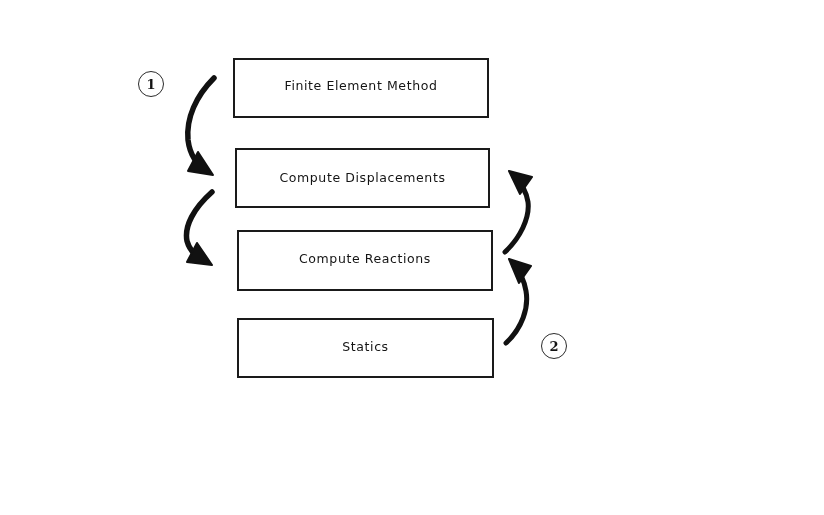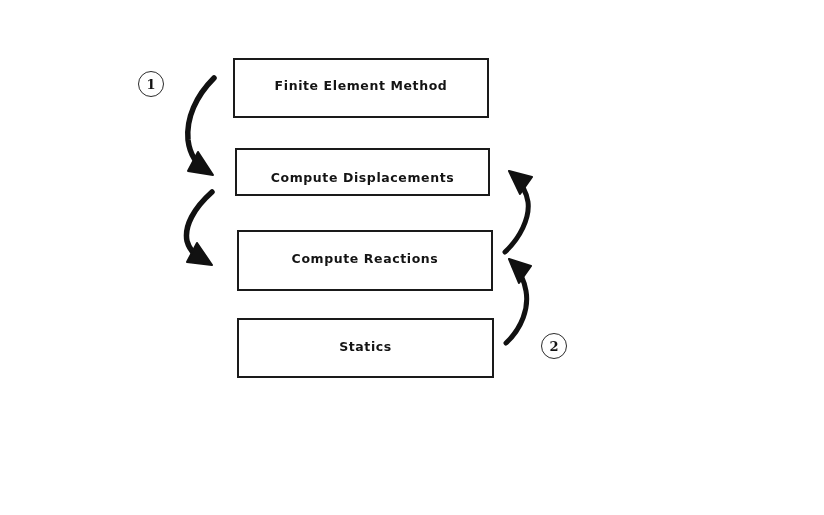--- a/index.html
+++ b/index.html
@@ -22,21 +22,21 @@
     box-sizing: border-box;
     background: #ffffff;
     border: 2px solid #1a1a1a;
     display: flex;
     align-items: flex-start;
     justify-content: center;
   }
   .node-label {
     font-family: "DejaVu Sans", sans-serif;
     font-size: 12.5px;
-    font-weight: 700;
+    font-weight: 400;
     letter-spacing: 0.6px;
     color: #141414;
     white-space: nowrap;
     text-align: center;
     line-height: 1;
   }
   .marker {
     position: absolute;
     width: 26px;
     height: 26px;
@@ -88,21 +88,21 @@
     <g>
       <path d="M 506 343 C 522 328, 529 308, 526 291 C 524 279, 519 271, 514 266" fill="none" stroke="#111111" stroke-width="5" stroke-linecap="round" stroke-linejoin="round"></path>
       <path d="M 509 259 L 531 266 L 519 283 Z" fill="#111111" stroke="#111111" stroke-width="2" stroke-linejoin="round"></path>
     </g>
   </svg>
 
   <div class="node-box" style="left:233px; top:58px; width:256px; height:60px;">
     <span class="node-label" style="margin-top:20px;">Finite Element Method</span>
   </div>
 
-  <div class="node-box" style="left:235px; top:148px; width:255px; height:48px;">
+  <div class="node-box" style="left:235px; top:148px; width:255px; height:60px;">
     <span class="node-label" style="margin-top:22px;">Compute Displacements</span>
   </div>
 
   <div class="node-box" style="left:237px; top:318px; width:257px; height:60px;">
     <span class="node-label" style="margin-top:21px;">Statics</span>
   </div>
 
   <div class="node-box" style="left:237px; top:230px; width:256px; height:61px;">
     <span class="node-label" style="margin-top:21px;">Compute Reactions</span>
   </div>

